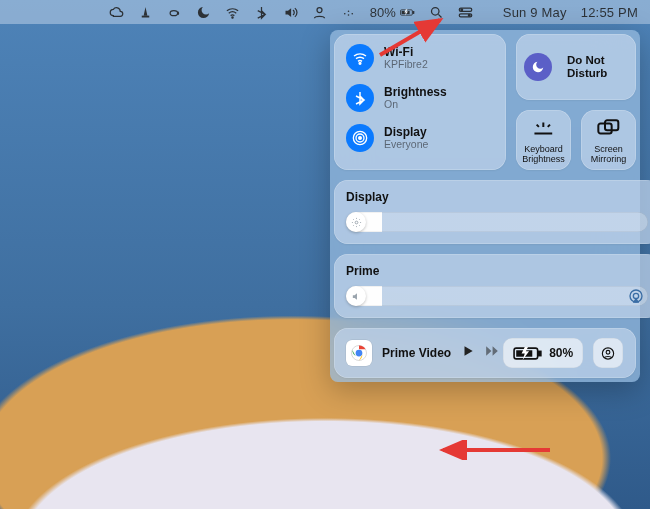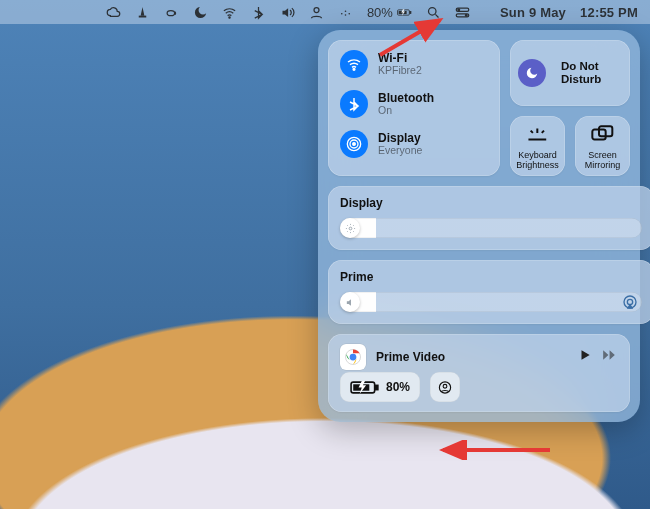--- a/index.html
+++ b/index.html
@@ -7,42 +7,42 @@
   .wall{position:absolute;inset:0;background:
     radial-gradient(120% 70% at 50% 130%, #1a3a66 0%, #1a3a66 38%, transparent 39%),
     radial-gradient(130% 70% at 50% 108%, #e8e5f0 0%, #e8e5f0 36%, transparent 37%),
     radial-gradient(140% 80% at 45% 90%, #d8a055 0%, #d8a055 34%, transparent 35%),
     linear-gradient(#4e83b8 0%, #3f6fa0 60%, #2f5a8a 100%);
   }
   .menubar{position:absolute;top:0;left:0;right:0;height:24px;background:rgba(210,225,242,.45);display:flex;align-items:center;justify-content:flex-end;padding:0 12px;gap:14px;color:#1c1c1c;font-size:13px;}
   .mb-item{display:flex;align-items:center;gap:4px;opacity:.85}
   .mb-item svg{width:15px;height:15px;display:block}
   .mb-sp{width:2px}
-  .clock{font-weight:700;letter-spacing:.2px}
+  .clock{font-weight:400;letter-spacing:.2px}
   
-  .cc{position:absolute;top:30px;right:10px;width:302px;border-radius:22px;background:rgba(150,185,222,.75);backdrop-filter:blur(20px);padding:10px;box-shadow:0 8px 30px rgba(0,0,0,.25);display:flex;flex-direction:column;gap:10px}
+  .cc{position:absolute;top:30px;right:10px;width:302px;border-radius:8px;background:rgba(150,185,222,.75);backdrop-filter:blur(20px);padding:4px;box-shadow:0 8px 30px rgba(0,0,0,.25);display:flex;flex-direction:column;gap:10px}
   .row{display:flex;gap:10px}
   .tile{background:rgba(188,208,232,.75);border-radius:14px;box-shadow:inset 0 0 0 .5px rgba(255,255,255,.35),0 1px 2px rgba(0,0,0,.06)}
   .conn{flex:1;padding:10px 12px;display:flex;flex-direction:column;gap:12px}
   .conn-item{display:flex;align-items:center;gap:10px}
   .circ{width:28px;height:28px;border-radius:50%;display:flex;align-items:center;justify-content:center;flex:none}
   .on{background:#0a7aff;color:#fff}
   .ct{font-size:12px;font-weight:600;color:#111;line-height:1.05}
   .cs{font-size:10.5px;color:rgba(20,20,20,.55);line-height:1.1}
   .rightcol{width:120px;display:flex;flex-direction:column;gap:10px}
   .dnd{padding:10px 8px;display:flex;align-items:center;gap:15px;height:46px}
   .smallrow{display:flex;gap:10px;flex:1}
   .sq{flex:1;padding:8px 2px 6px;display:flex;flex-direction:column;align-items:center;gap:6px;font-size:9px;color:#111;text-align:center}
   .sq svg{height:20px}
   .slab{width:100%;padding:10px 12px 12px}
   .slab-t{font-size:12px;font-weight:700;color:#111;margin-bottom:8px}
   .slider{height:20px;border-radius:10px;background:linear-gradient(90deg,#fefefe 0,#fefefe 12%,rgba(255,255,255,.25) 12%);position:relative;box-shadow:inset 0 0 0 .5px rgba(0,0,0,.1)}
   .knob{position:absolute;left:0;top:0;width:20px;height:20px;border-radius:50%;background:#fff;box-shadow:0 1px 3px rgba(0,0,0,.25);display:flex;align-items:center;justify-content:center;color:#9aa4ad}
   .slider .end{position:absolute;right:4px;top:2px;width:16px;height:16px;color:#3b6ea5}
-  .media{padding:10px 12px;display:flex;flex-direction:column;gap:2px}
+  .media{padding:10px 12px;display:flex;gap:2px}
   .mrow{display:flex;align-items:center;gap:10px}
   .app-ic{width:26px;height:26px;border-radius:6px;background:#fff;display:flex;align-items:center;justify-content:center;box-shadow:0 0 0 .5px rgba(0,0,0,.1)}
   .mtitle{font-size:12px;font-weight:600;color:#111;flex:1}
   .mctl{color:#222;display:flex;gap:8px;align-items:center}
   .pillrow{display:flex;gap:10px}
   .pill{background:rgba(255,255,255,.6);border-radius:9px;height:30px;display:flex;align-items:center;gap:6px;padding:0 10px;box-shadow:inset 0 0 0 .5px rgba(0,0,0,.08)}
   .pill svg{height:15px}
   .ptxt{font-size:12px;font-weight:600;color:#111}
   
   .arrow{position:absolute;pointer-events:none}
@@ -150,21 +150,21 @@
             <div class="cs">KPFibre2</div>
           </div>
       </div>
       <div class="conn-item">
         <div class="circ on">
             <svg width="16" height="16" viewBox="0 0 24 24" fill="none" stroke="currentColor" stroke-width="2.2">
               <path d="M12 3v18l6-6-12-6m0 12l12-6-6-6"></path>
             </svg>
           </div>
         <div>
-            <div class="ct">Bluetooth</div>
+            <div class="ct">Brightness</div>
             <div class="cs">On</div>
           </div>
       </div>
       <div class="conn-item">
         <div class="circ on">
             <svg width="16" height="16" viewBox="0 0 24 24" fill="none" stroke="currentColor" stroke-width="2">
               <circle cx="12" cy="12" r="2" fill="currentColor"></circle>
               <circle cx="12" cy="12" r="6"></circle>
               <circle cx="12" cy="12" r="10"></circle>
             </svg>

